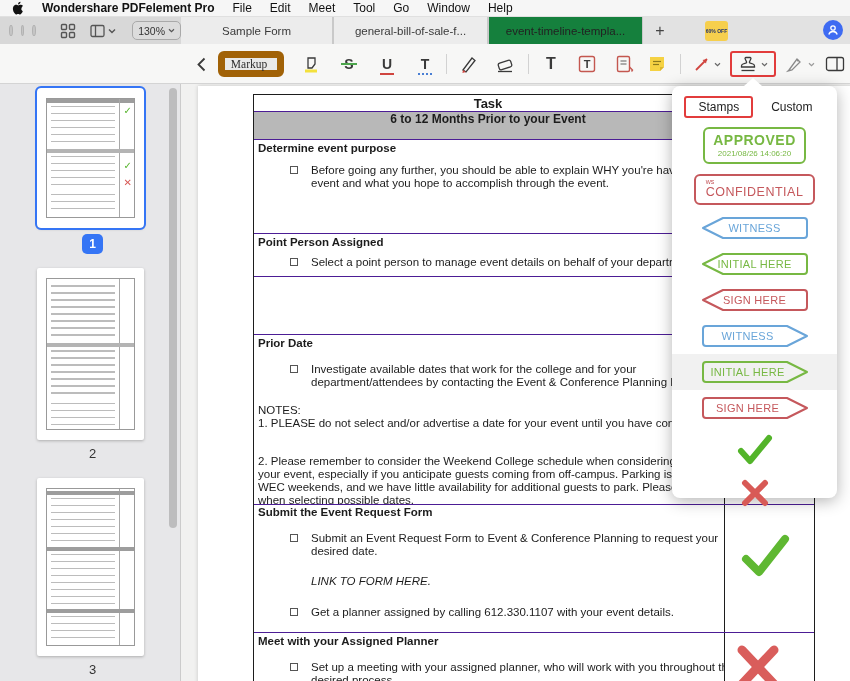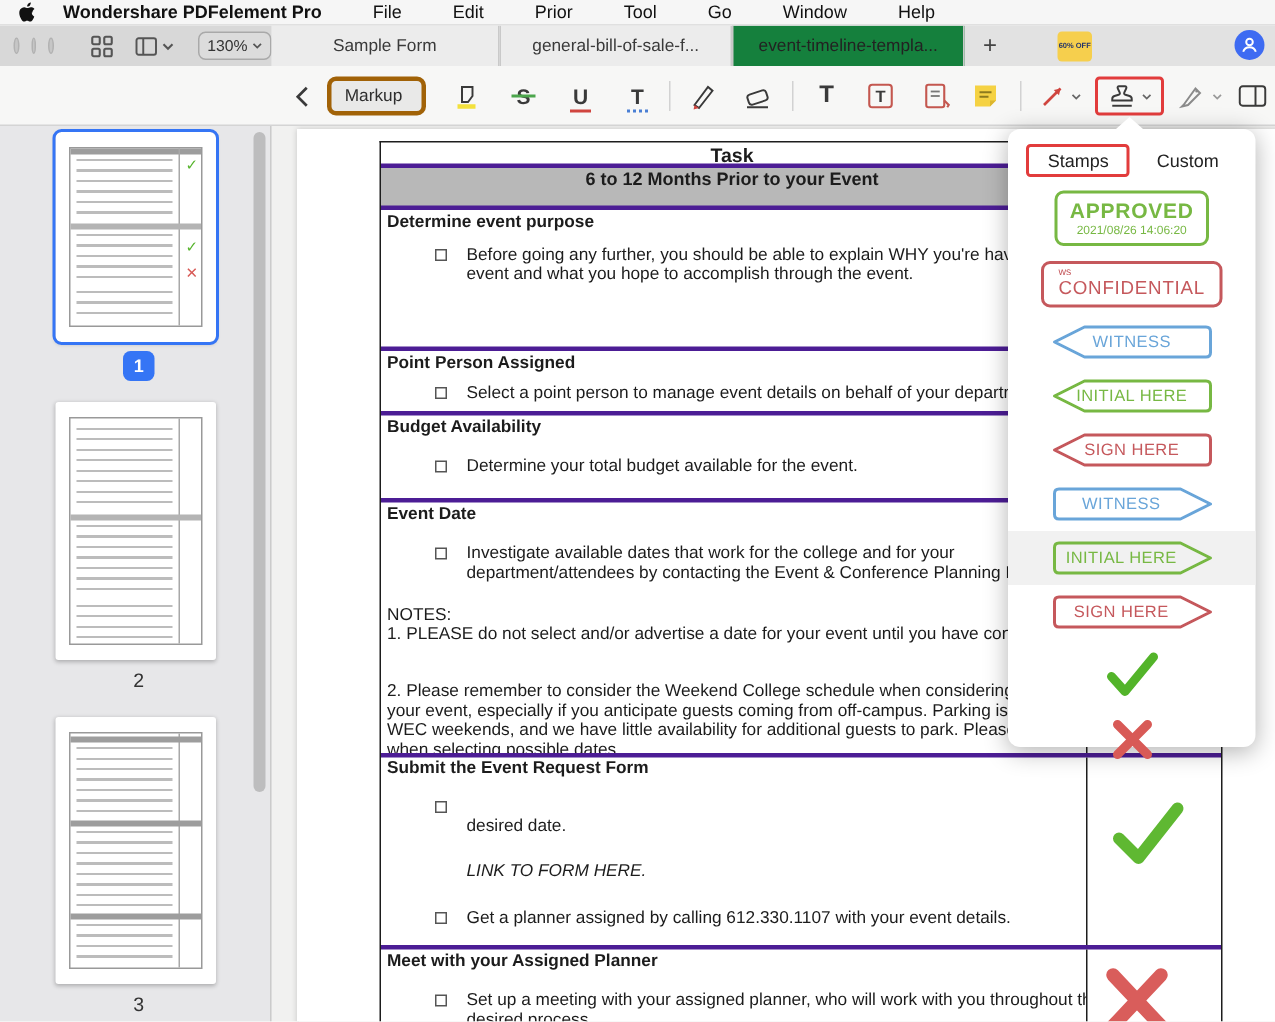--- a/index.html
+++ b/index.html
@@ -2,42 +2,42 @@
 <html><head>
 <meta charset="utf-8">
 <style>
   * { margin:0; padding:0; box-sizing:border-box; }
   html,body { width:850px; height:681px; }
   body { font-family:"Liberation Sans","DejaVu Sans",sans-serif; background:#efefee; position:relative; overflow:hidden; }
 
   
   #menubar { position:absolute; left:0; top:0; width:850px; height:17px; background:#f6f6f6; border-bottom:1px solid #e0e0e0; display:flex; align-items:center; gap:18px; padding-left:12px; font-size:12px; color:#111; z-index:50; }
   #menubar .app-name { font-weight:bold; }
-  #menubar .mitem { cursor:default;margin-left:16px; }
+  #menubar .mitem { cursor:default; }
   .apple-logo svg { display:block; }
 
   
   #titlebar { position:absolute; left:0; top:17px; width:850px; height:27px; background:#e2e2e2; z-index:49; }
   #win-controls { position:absolute; left:0; top:0; width:181px; height:27px; background:#d8d8d8; display:flex; align-items:center; padding-left:9px; gap:8px; }
   .traffic { width:11px; height:11px; border-radius:50%; background:#c6c6c6; border:1px solid #b2b2b2; }
   .tb-icon { margin-left:6px; display:flex; align-items:center; color:#555; }
   #zoom-pill { margin-left:8px; border:1px solid #a9a9a9; border-radius:5px; height:19px; padding:0 5px; display:flex; align-items:center; font-size:10.5px; color:#333; gap:3px; background:#dcdcdc; }
   #tabstrip { position:absolute; left:181px; top:0; right:12px; height:27px; display:flex; align-items:stretch; }
   .tab { width:155px; display:flex; align-items:center; justify-content:center; font-size:11.5px; color:#3a3a3a; background:#ececec; border-right:1px solid #c9c9c9; border-left:1px solid #c9c9c9; white-space:nowrap; overflow:hidden; }
   .tab.first { width:152px; border-left:none; }
   .tab.active { background:#15803d; color:#222; border-color:#c9c9c9; }
   #new-tab-btn { width:34px; display:flex; align-items:center; justify-content:center; font-size:16px; color:#444; }
   #promo-badge { margin-left:28px; align-self:center; width:23px; height:20px; background:#f6cf4d; border-radius:3px; display:flex; align-items:center; justify-content:center; text-align:center; font-size:5px; font-weight:bold; color:#24356b; line-height:6px; }
   #account-btn { position:absolute; right:7px; top:3px; width:20px; height:20px; border-radius:50%; background:#3e6bf2; display:flex; align-items:center; justify-content:center; }
 
   
   #toolbar { position:absolute; left:0; top:44px; width:850px; height:40px; background:#f7f7f6; border-bottom:1px solid #d4d4d4; z-index:48; }
   .tool { position:absolute; top:7px; height:26px; display:flex; align-items:center; justify-content:center; color:#3a3a3a; }
   .tdivider { position:absolute; top:10px; width:1px; height:20px; background:#d2d2d2; }
-  #markup-pill { background:#e9e9e8; border:3px solid #a16207; border-radius:6px; font-size:11.5px; color:#2e2e2e; gap:4px; padding:0 9px; }
+  #markup-pill { background:#e9e9e8; border:7px solid #a16207; border-radius:6px; font-size:11.5px; color:#2e2e2e; gap:4px; padding:0 9px;font-family:Liberation Serif, serif; }
   .glyph { font-size:14px; font-weight:bold; line-height:1; position:relative; }
   .chev { margin-left:3px; }
   #stamp-tool-box { border:2px solid #e23c3c; border-radius:3px; }
 
   
   #sidebar { position:absolute; left:0; top:84px; width:181px; height:597px; background:#e7e7e9; border-right:1px solid #cbcbcb; z-index:40; }
   .thumb { position:absolute; left:37px; width:107px; background:#fff; box-shadow:0 1px 3px rgba(0,0,0,.25); border-radius:2px; }
   .thumb.selected { outline:2px solid #3575f5; border-radius:4px; }
   .thumb-inner { position:absolute; left:9px; right:9px; top:10px; bottom:10px; border:1px solid #999; }
   .mini-col { position:absolute; top:0; bottom:0; right:16%; width:1px; background:#a8a8a8; }
@@ -46,21 +46,21 @@
   .mini-mark { position:absolute; right:2px; font-size:10px; font-weight:bold; line-height:1; }
   .mini-mark.ck { color:#56b42c; } .mini-mark.xx { color:#d85a56; }
   .page-badge { position:absolute; left:82px; width:21px; height:20px; background:#3575f5; color:#fff; border-radius:5px; display:flex; align-items:center; justify-content:center; font-size:12px; font-weight:bold; }
   .page-label { position:absolute; left:82px; width:21px; text-align:center; font-size:13px; color:#333; }
   #side-scrollbar { position:absolute; right:3px; top:4px; width:8px; height:440px; background:#b3b3b3; border-radius:4px; opacity:.8; }
 
   
   #doc-area { position:absolute; left:181px; top:84px; width:669px; height:597px; background:#f1f1f0; overflow:hidden; }
   #page { position:absolute; left:17px; top:2px; width:654px; height:600px; background:#fff; box-shadow:0 0 4px rgba(0,0,0,.18); }
   #doc-table { position:absolute; left:55px; top:8px; width:562px; border:1px solid #1d1d1d; border-bottom:none; color:#1c1c1c; }
-  .drow { position:relative; border-bottom:3px solid #4c1d95; }
+  .drow { position:relative; border-bottom:1px solid #4c1d95; }
   .drow .cell { position:absolute; left:0; top:0; width:470px; height:100%; overflow:hidden; }
   .colsep { position:absolute; left:470px; top:0; bottom:0; width:1px; background:#1d1d1d; }
   .rh { position:absolute; left:4px; top:2px; font-size:11.5px; font-weight:bold; white-space:nowrap; }
   .ln { position:absolute; left:57px; font-size:11.5px; white-space:nowrap; }
   .nt { position:absolute; left:4px; font-size:11.5px; white-space:nowrap; max-width:462px; overflow:hidden; }
   .cb { position:absolute; left:36px; width:8px; height:8px; border:1px solid #555; margin-top:2px; }
   .center-row { text-align:center; padding-right:92px; font-weight:bold; }
   #row-task { height:17px; font-size:13px; line-height:17px; }
   #row-band { height:28px; font-size:12px; line-height:14px; background:#b8b8b8; }
   .status-mark { position:absolute; }
@@ -91,21 +91,21 @@
 
 <div id="menubar">
   <span class="apple-logo">
     <svg width="12" height="14" viewBox="0 0 12 14">
         <path fill="#111" d="M9.6 7.4c0-1.6 1.3-2.4 1.4-2.4C10.3 3.9 9.1 3.8 8.7 3.8c-1 -.1-1.9 .6-2.4 .6-.5 0-1.3-.6-2.1-.6C3.1 3.8 2 4.4 1.4 5.4c-1.1 1.9-.3 4.8 .8 6.4 .5 .8 1.1 1.6 1.9 1.6 .8 0 1.1-.5 2-.5 .9 0 1.2 .5 2 .5 .8 0 1.4-.8 1.9-1.6 .6-.9 .8-1.7 .8-1.8 0 0-1.6-.6-1.6-2.6zM7.9 2.6c.4-.5 .7-1.2 .6-1.9-.6 0-1.3 .4-1.8 .9-.4 .4-.7 1.1-.6 1.8 .7 .1 1.4-.3 1.8-.8z"></path>
       </svg>
   </span>
   <span class="app-name">Wondershare PDFelement Pro</span>
   <span class="mitem">File</span>
   <span class="mitem">Edit</span>
-  <span class="mitem">Prior</span>
+  <span class="mitem">Meet</span>
   <span class="mitem">Tool</span>
   <span class="mitem">Go</span>
   <span class="mitem">Window</span>
   <span class="mitem">Help</span>
 </div>
 
 <div id="titlebar">
   <div id="win-controls">
     <span class="traffic"></span>
     <span class="traffic"></span>
@@ -324,48 +324,44 @@
       <div class="drow" style="height:43px">
         <div class="cell">
           <div class="rh">Point Person Assigned</div>
           <span class="cb" style="top:22px"></span>
           <div class="ln" style="top:22px">Select a point person to manage event details on behalf of your departme</div>
         </div>
         <div class="colsep"></div>
       </div>
 
       <div class="drow" style="height:58px">
-        <div class="cell">
-          <div class="rh">Budget Availability</div>
-          <span class="cb" style="top:28px"></span>
-          <div class="ln" style="top:28px">Determine your total budget available for the event.</div>
-        </div>
         <div class="colsep"></div>
       </div>
 
       <div class="drow" style="height:170px">
         <div class="cell">
-          <div class="rh">Event Date</div>
+          <div class="rh">Prior Date</div>
           <span class="cb" style="top:28px"></span>
           <div class="ln" style="top:28px">Investigate available dates that work for the college and for your</div>
           <div class="ln" style="top:41px">department/attendees by contacting the Event &amp; Conference Planning De</div>
           <div class="nt" style="top:69px">NOTES:</div>
           <div class="nt" style="top:82px">1.  PLEASE do not select and/or advertise a date for your event until you have confirmed w</div>
           <div class="nt" style="top:120px">2.  Please remember to consider the Weekend College schedule when considering possibl</div>
           <div class="nt" style="top:133px">your event, especially if you anticipate guests coming from off-campus.  Parking is at a pre</div>
           <div class="nt" style="top:146px">WEC weekends, and we have little availability for additional guests to park.  Please be min</div>
           <div class="nt" style="top:159px">when selecting possible dates.</div>
         </div>
         <div class="colsep"></div>
       </div>
 
       <div class="drow" style="height:128px">
         <div class="cell">
           <div class="rh" style="top:1px">Submit the Event Request Form</div>
           <span class="cb" style="top:27px"></span>
+          <div class="ln" style="top:27px">Submit an Event Request Form to Event &amp; Conference Planning to request your</div>
           <div class="ln" style="top:40px">desired date.</div>
           <div class="ln" style="top:70px;font-style:italic">LINK TO FORM HERE.</div>
           <span class="cb" style="top:101px"></span>
           <div class="ln" style="top:101px">Get a planner assigned by calling 612.330.1107 with your event details.</div>
         </div>
         <div class="colsep"></div>
         <svg class="status-mark" style="left:482px;top:22px" width="58" height="58" viewBox="0 0 58 58">
             <polyline points="10,32 23,45 49,12" fill="none" stroke="#5fb832" stroke-width="8" stroke-linecap="round" stroke-linejoin="round"></polyline>
           </svg>
       </div>

